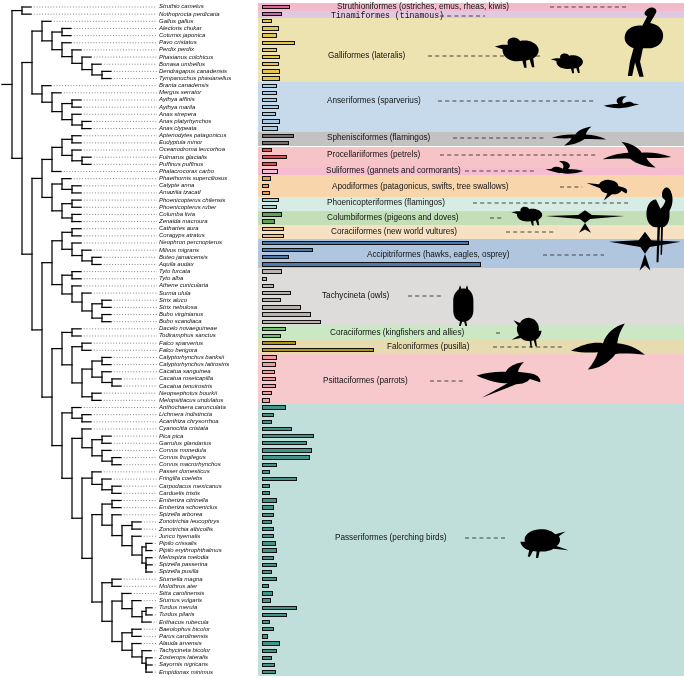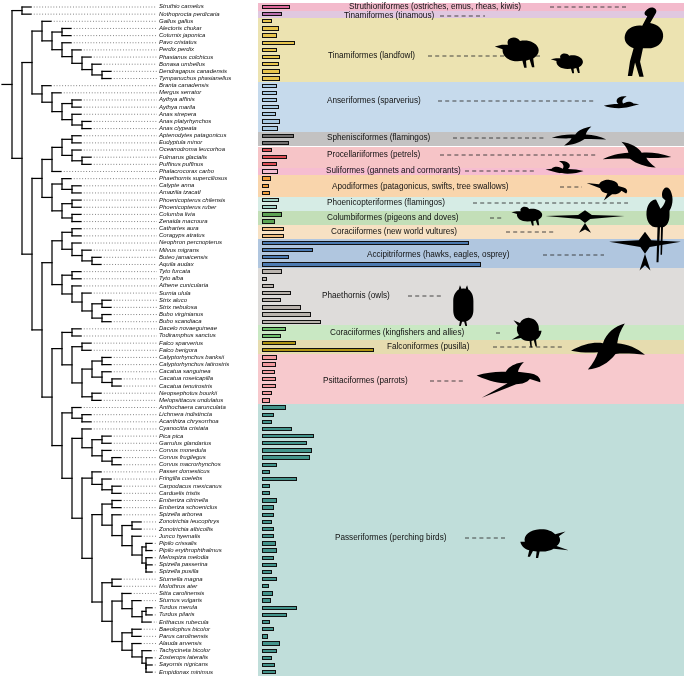--- a/index.html
+++ b/index.html
@@ -624,30 +624,30 @@
     <div class="sp" style="top: 639.9px;">Alauda arvensis</div>
     <div class="bar" style="top: 641.3px; left: 262px; width: 18px; background: rgb(66, 148, 139);"></div>
     <div class="sp" style="top: 647.1px;">Tachycineta bicolor</div>
     <div class="bar" style="top: 648.5px; left: 262px; width: 15px; background: rgb(66, 148, 139);"></div>
     <div class="sp" style="top: 654.2px;">Zosterops lateralis</div>
     <div class="bar" style="top: 655.6px; left: 262px; width: 10px; background: rgb(66, 148, 139);"></div>
     <div class="sp" style="top: 661.4px;">Sayornis nigricans</div>
     <div class="bar" style="top: 662.8px; left: 262px; width: 13px; background: rgb(66, 148, 139);"></div>
     <div class="sp" style="top: 668.5px;">Empidonax minimus</div>
     <div class="bar" style="top: 669.9px; left: 262px; width: 14px; background: rgb(66, 148, 139);"></div>
-    <div class="olabel" style="left: 337px; top: 2.2px; margin-left: 12px;">Struthioniformes (ostriches, emus, rheas, kiwis)</div>
-    <div class="olabel" style="left: 344px; top: 11.2px;">Tinamiformes (tinamous)</div>
-    <div class="olabel" style="left: 328px; top: 51.2px;">Tinamiformes (landfowl)</div>
+    <div class="olabel" style="left: 337px; top: 2.2px;">Struthioniformes (ostriches, emus, rheas, kiwis)</div>
+    <div class="olabel" style="left: 331px; top: 11.2px; font-family: Liberation Mono, monospace;">Tinamiformes (tinamous)</div>
+    <div class="olabel" style="left: 328px; top: 51.2px;">Galliformes (lateralis)</div>
     <div class="olabel" style="left: 327px; top: 96.2px;">Anseriformes (sparverius)</div>
     <div class="olabel" style="left: 327px; top: 133.2px;">Sphenisciformes (flamingos)</div>
     <div class="olabel" style="left: 327px; top: 150.2px;">Procellariiformes (petrels)</div>
     <div class="olabel" style="left: 326px; top: 166.2px;">Suliformes (gannets and cormorants)</div>
     <div class="olabel" style="left: 332px; top: 182.2px;">Apodiformes (patagonicus, swifts, tree swallows)</div>
     <div class="olabel" style="left: 327px; top: 198.2px;">Phoenicopteriformes (flamingos)</div>
     <div class="olabel" style="left: 327px; top: 213.2px;">Columbiformes (pigeons and doves)</div>
     <div class="olabel" style="left: 331px; top: 227.2px;">Coraciiformes (new world vultures)</div>
     <div class="olabel" style="left: 367px; top: 250.2px;">Accipitriformes (hawks, eagles, osprey)</div>
-    <div class="olabel" style="left: 322px; top: 291.2px;">Phaethornis (owls)</div>
+    <div class="olabel" style="left: 322px; top: 291.2px;">Tachycineta (owls)</div>
     <div class="olabel" style="left: 330px; top: 328.2px;">Coraciiformes (kingfishers and allies)</div>
     <div class="olabel" style="left: 387px; top: 342.2px;">Falconiformes (pusilla)</div>
     <div class="olabel" style="left: 323px; top: 376.2px;">Psittaciformes (parrots)</div>
     <div class="olabel" style="left: 327px; top: 533.2px; padding-left: 8px;">Passeriformes (perching birds)</div>
   </div>
 
 </body></html>

